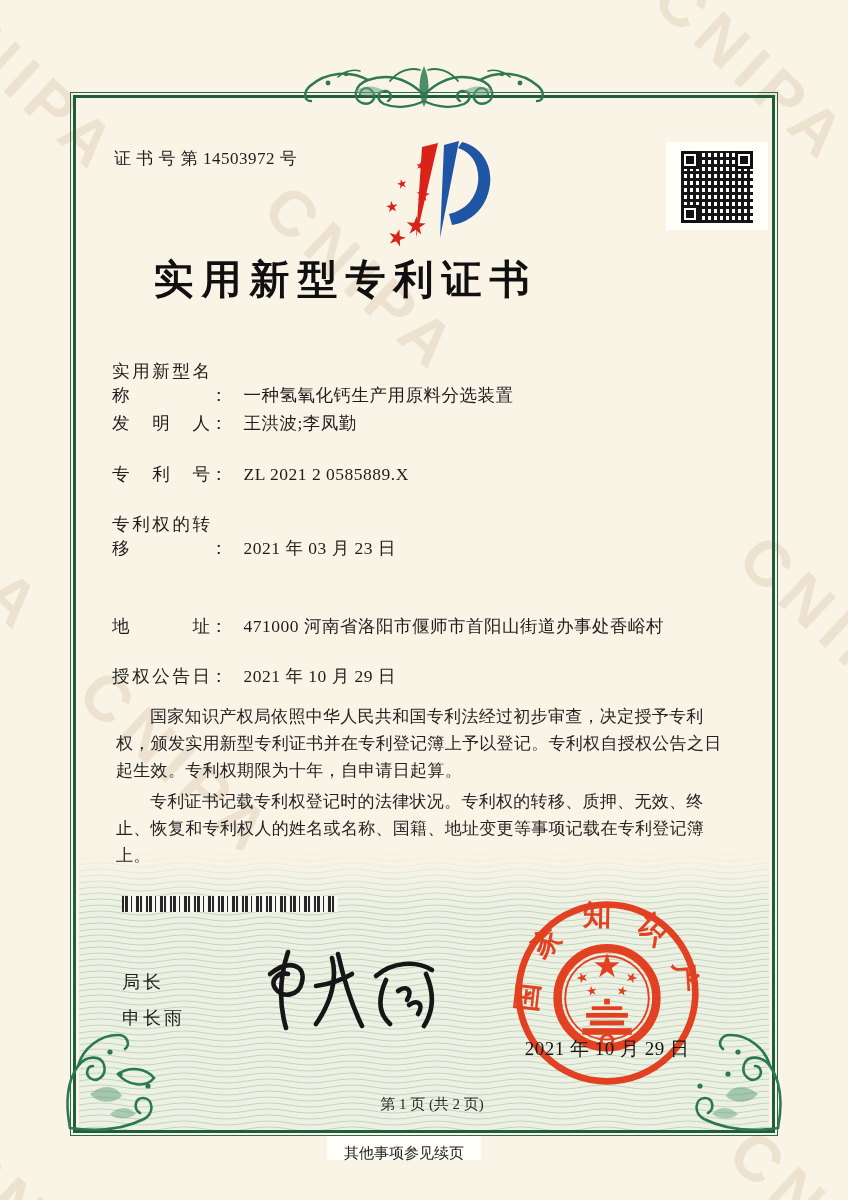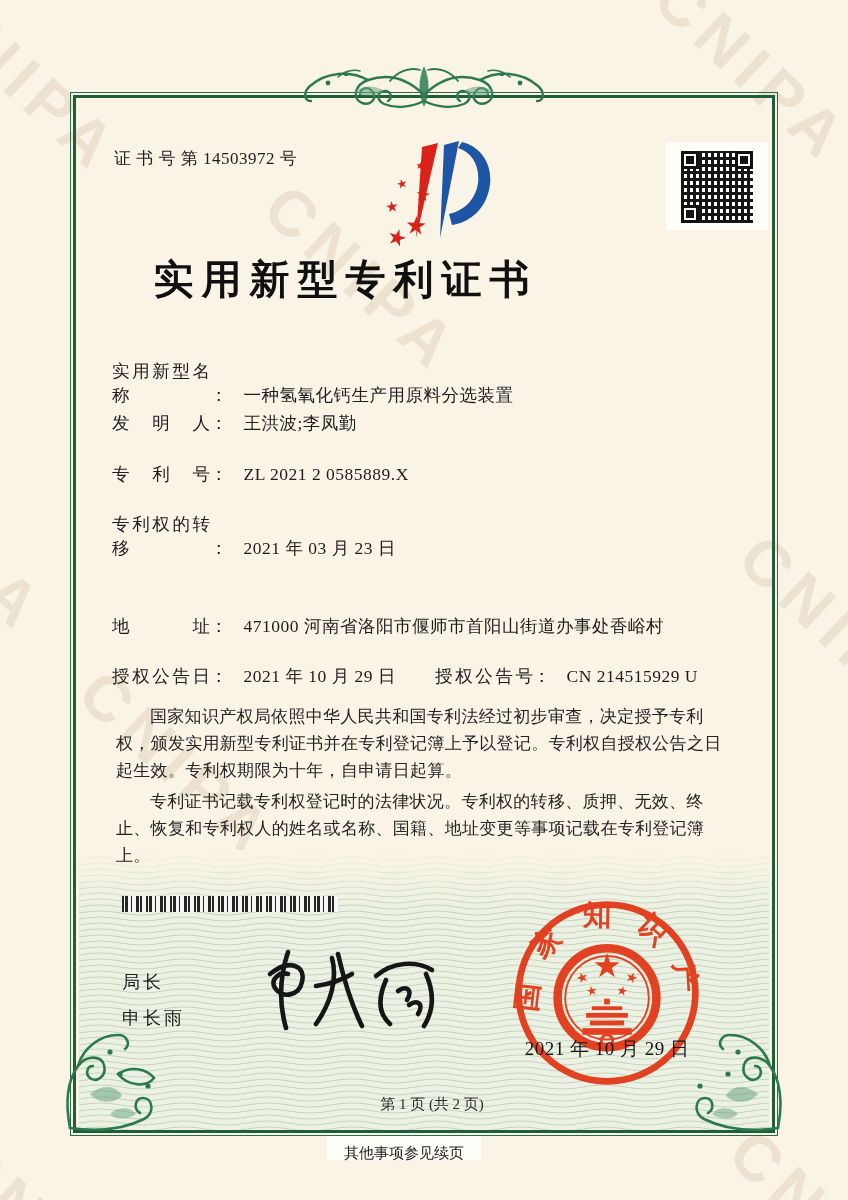--- a/index.html
+++ b/index.html
@@ -178,23 +178,20 @@
     <span class="flabel">专利号</span><span class="fcolon">：</span><span class="fvalue">ZL 2021 2 0585889.X</span>
   </div>
   <div class="frow" style="top:512px">
     <span class="flabel">专利权的转移</span><span class="fcolon">：</span><span class="fvalue">2021 年 03 月 23 日</span>
   </div>
   <div class="frow" style="top:614px">
     <span class="flabel">地址</span><span class="fcolon">：</span><span class="fvalue">471000 河南省洛阳市偃师市首阳山街道办事处香峪村</span>
   </div>
   <div class="frow" style="top:664px">
     <span class="flabel">授权公告日</span><span class="fcolon">：</span><span class="fvalue">2021 年 10 月 29 日</span>
-    <span class="fcol2">
-      <span class="flabel">授权公告号</span><span class="fcolon">：</span><span class="fvalue">CN 214515929 U</span>
-    </span>
   </div>
 
   <div class="abs body">
     <p>国家知识产权局依照中华人民共和国专利法经过初步审查，决定授予专利权，颁发实用新型专利证书并在专利登记簿上予以登记。专利权自授权公告之日起生效。专利权期限为十年，自申请日起算。</p>
     <p>专利证书记载专利权登记时的法律状况。专利权的转移、质押、无效、终止、恢复和专利权人的姓名或名称、国籍、地址变更等事项记载在专利登记簿上。</p>
   </div>
 
   <div class="abs barcode"></div>
 
   <div class="abs director-label">局长</div>

